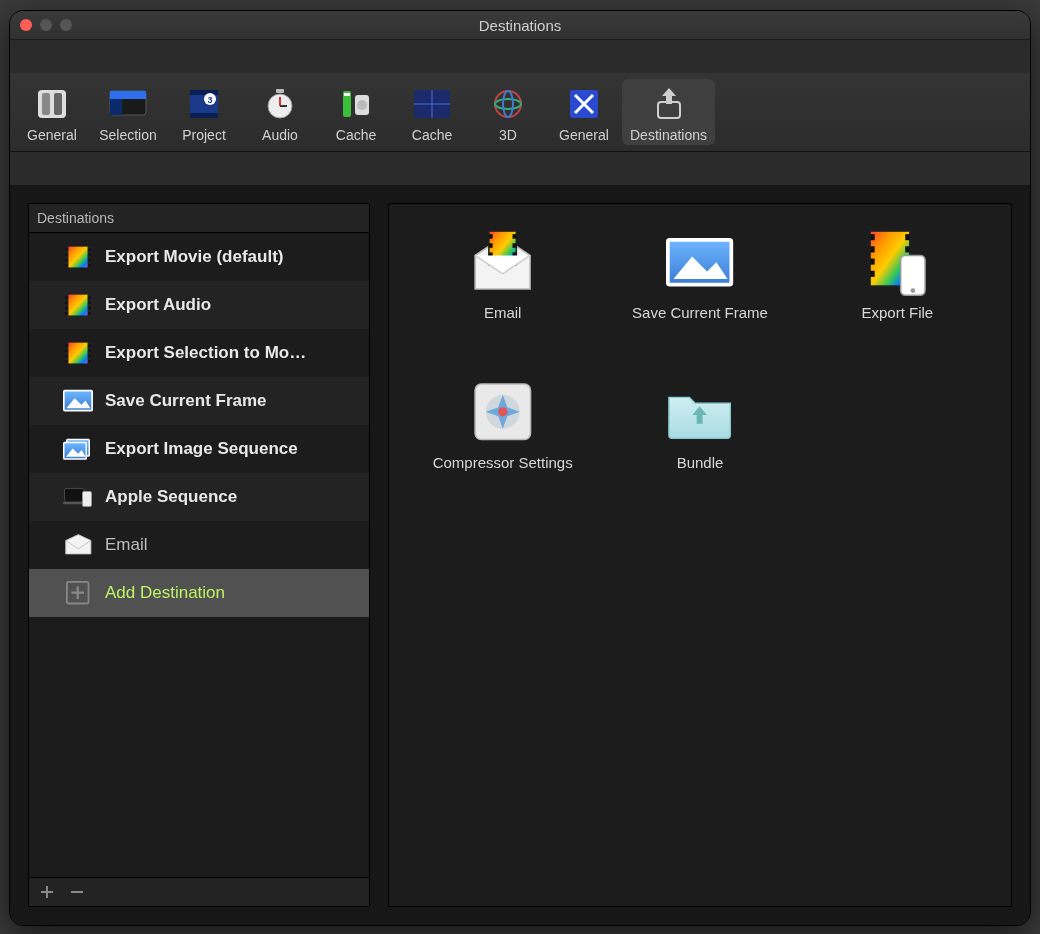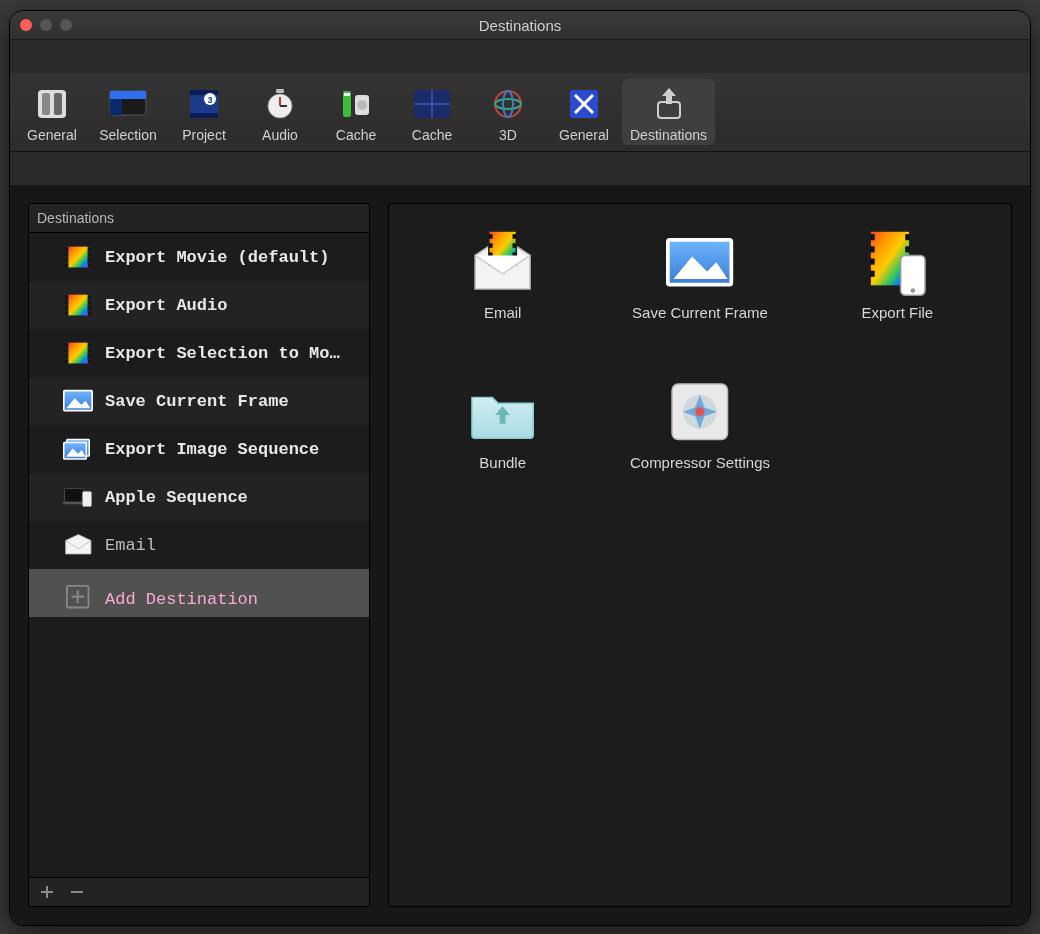--- a/index.html
+++ b/index.html
@@ -48,27 +48,27 @@
   }
   .sidebar{
     width:340px;display:flex;flex-direction:column;background:#1c1c1c;border:1px solid #000;border-radius:2px;
   }
   .side-header{
     padding:6px 8px;font-size:14px;color:#b8b8b8;background:#232323;border-bottom:1px solid #000;
   }
   .side-list{flex:1;overflow:auto;background:#1c1c1c;}
   .row{
     display:flex;align-items:center;gap:12px;padding:8px 10px 8px 34px;height:32px;
-    color:#e8e8e8;font-size:17px;font-family:Liberation Mono, monospace;
+    color:#e8e8e8;font-size:17px;
   }
   .row:nth-child(even){background:#232323;}
   .row.bold{font-weight:600;}
   .row.dim{color:#bdbdbd;}
   .row.selected{background:var(--row-sel);}
-  .row.add{color:#f9a8d4;align-items:flex-end;}
+  .row.add{color:#bef264;}
   .row .ricon{width:30px;height:24px;display:flex;align-items:center;justify-content:center;flex:0 0 30px;}
   .row .rlabel{white-space:nowrap;overflow:hidden;text-overflow:ellipsis;}
   .side-footer{
     height:28px;border-top:1px solid #000;display:flex;align-items:center;gap:14px;padding:0 10px;background:#232323;
   }
   .side-footer .fbtn{width:16px;height:16px;color:#8a8a8a;display:flex;align-items:center;justify-content:center;}
   .main{
     flex:1;background:#1c1c1c;border:1px solid #000;border-radius:2px;padding:20px 20px;
     display:grid;grid-template-columns:repeat(3,1fr);grid-auto-rows:140px;gap:10px 10px;align-content:start;
   }
@@ -376,34 +376,34 @@
                 <rect x="27" y="28" width="3" height="4"></rect>
               </g>
               <rect x="24" y="18" width="16" height="26" rx="3" fill="#fff" stroke="#999"></rect>
               <circle cx="32" cy="41" r="1.5" fill="#999"></circle>
             </svg>
           </div>
           <div class="clabel">Export File</div>
         </div>
         <div class="card">
           <div class="cicon">
-            <svg width="67.2" height="56" viewBox="0 0 46 36">
-              <path d="M2 8 h14 l4 4 h24 v22 a2 2 0 0 1 -2 2 H4 a2 2 0 0 1 -2 -2 Z" fill="url(#folder)" stroke="#8cc"></path>
-              <path d="M23 14 l-5 6 h3 v6 h4 v-6 h3 Z" fill="#5aa" opacity="0.8"></path>
-            </svg>
-          </div>
-          <div class="clabel">Bundle</div>
-        </div>
-        <div class="card">
-          <div class="cicon">
             <svg width="61.60000000000001" height="61.60000000000001" viewBox="0 0 40 40">
               <rect x="2" y="2" width="36" height="36" rx="4" fill="#e9e9e9" stroke="#bbb"></rect>
               <circle cx="20" cy="20" r="11" fill="#cfd8dc"></circle>
               <path d="M20 9 L24 20 L20 31 L16 20 Z" fill="#6fa8dc"></path>
               <path d="M9 20 L20 16 L31 20 L20 24 Z" fill="#6fa8dc"></path>
               <circle cx="20" cy="20" r="3" fill="#e05555"></circle>
             </svg>
           </div>
           <div class="clabel">Compressor Settings</div>
         </div>
+        <div class="card">
+          <div class="cicon">
+            <svg width="67.2" height="56" viewBox="0 0 46 36">
+              <path d="M2 8 h14 l4 4 h24 v22 a2 2 0 0 1 -2 2 H4 a2 2 0 0 1 -2 -2 Z" fill="url(#folder)" stroke="#8cc"></path>
+              <path d="M23 14 l-5 6 h3 v6 h4 v-6 h3 Z" fill="#5aa" opacity="0.8"></path>
+            </svg>
+          </div>
+          <div class="clabel">Bundle</div>
+        </div>
       </div>
   </div>
 </div>
 
 </body></html>

